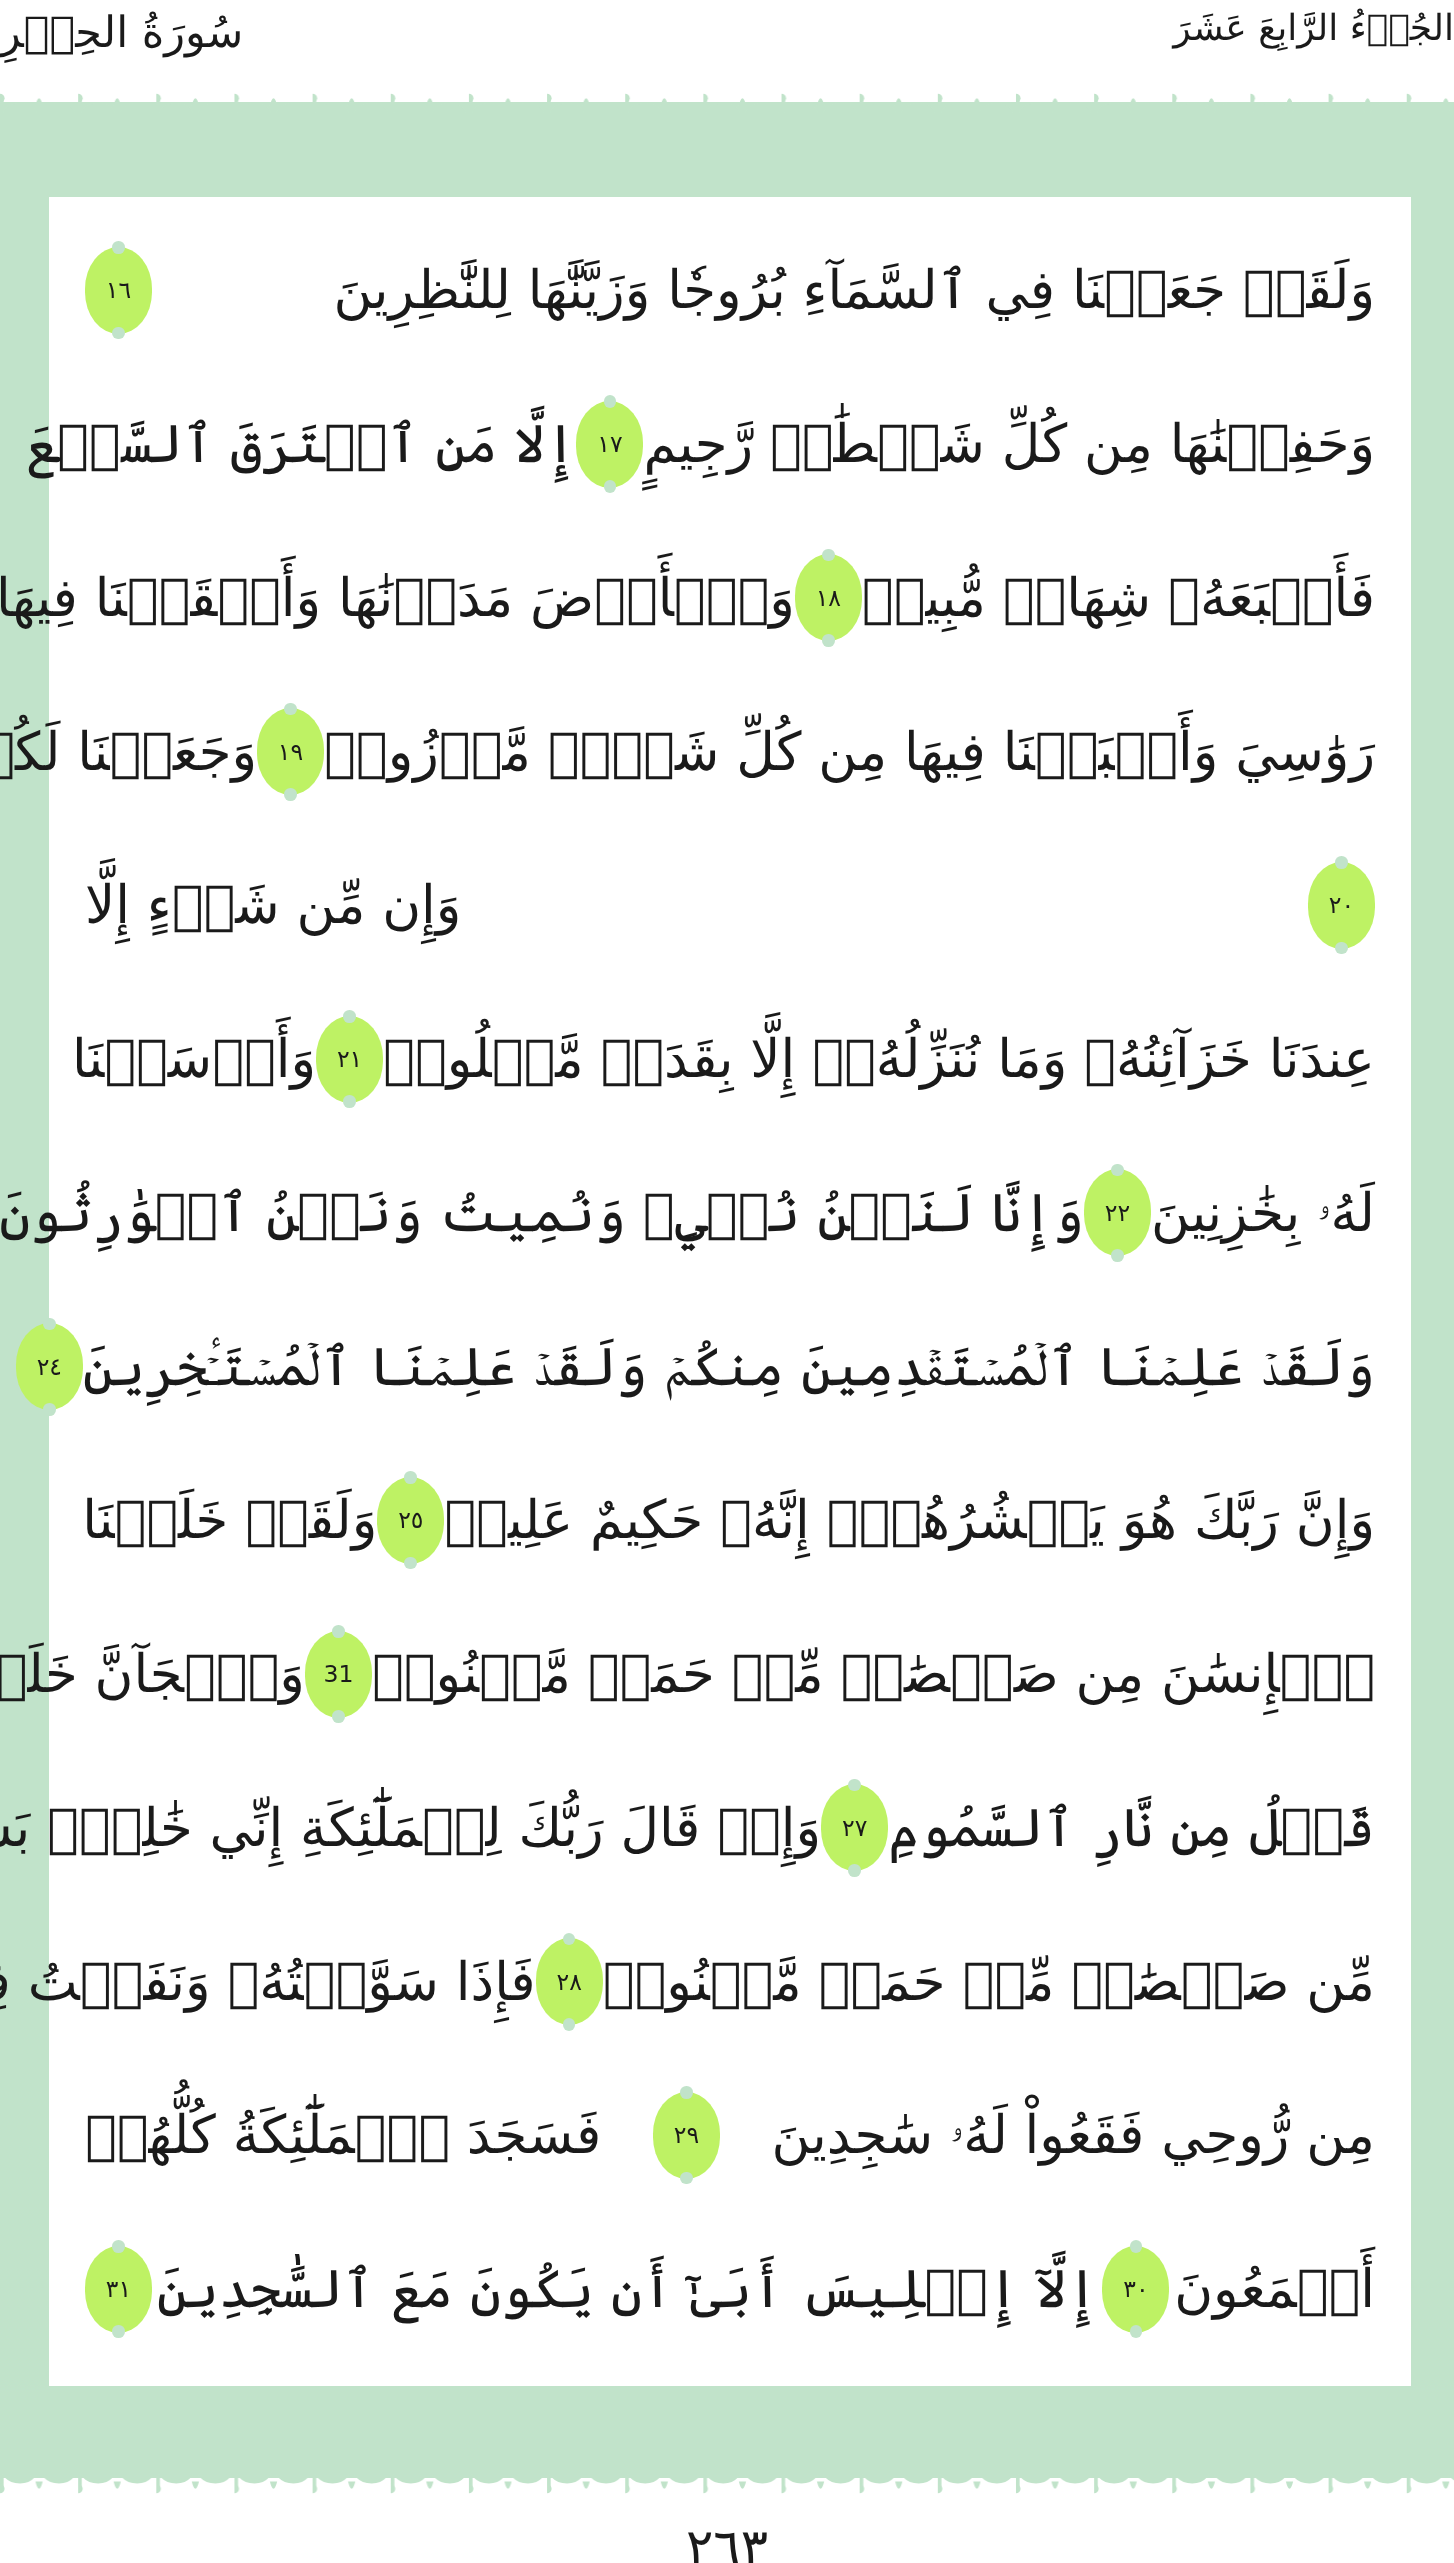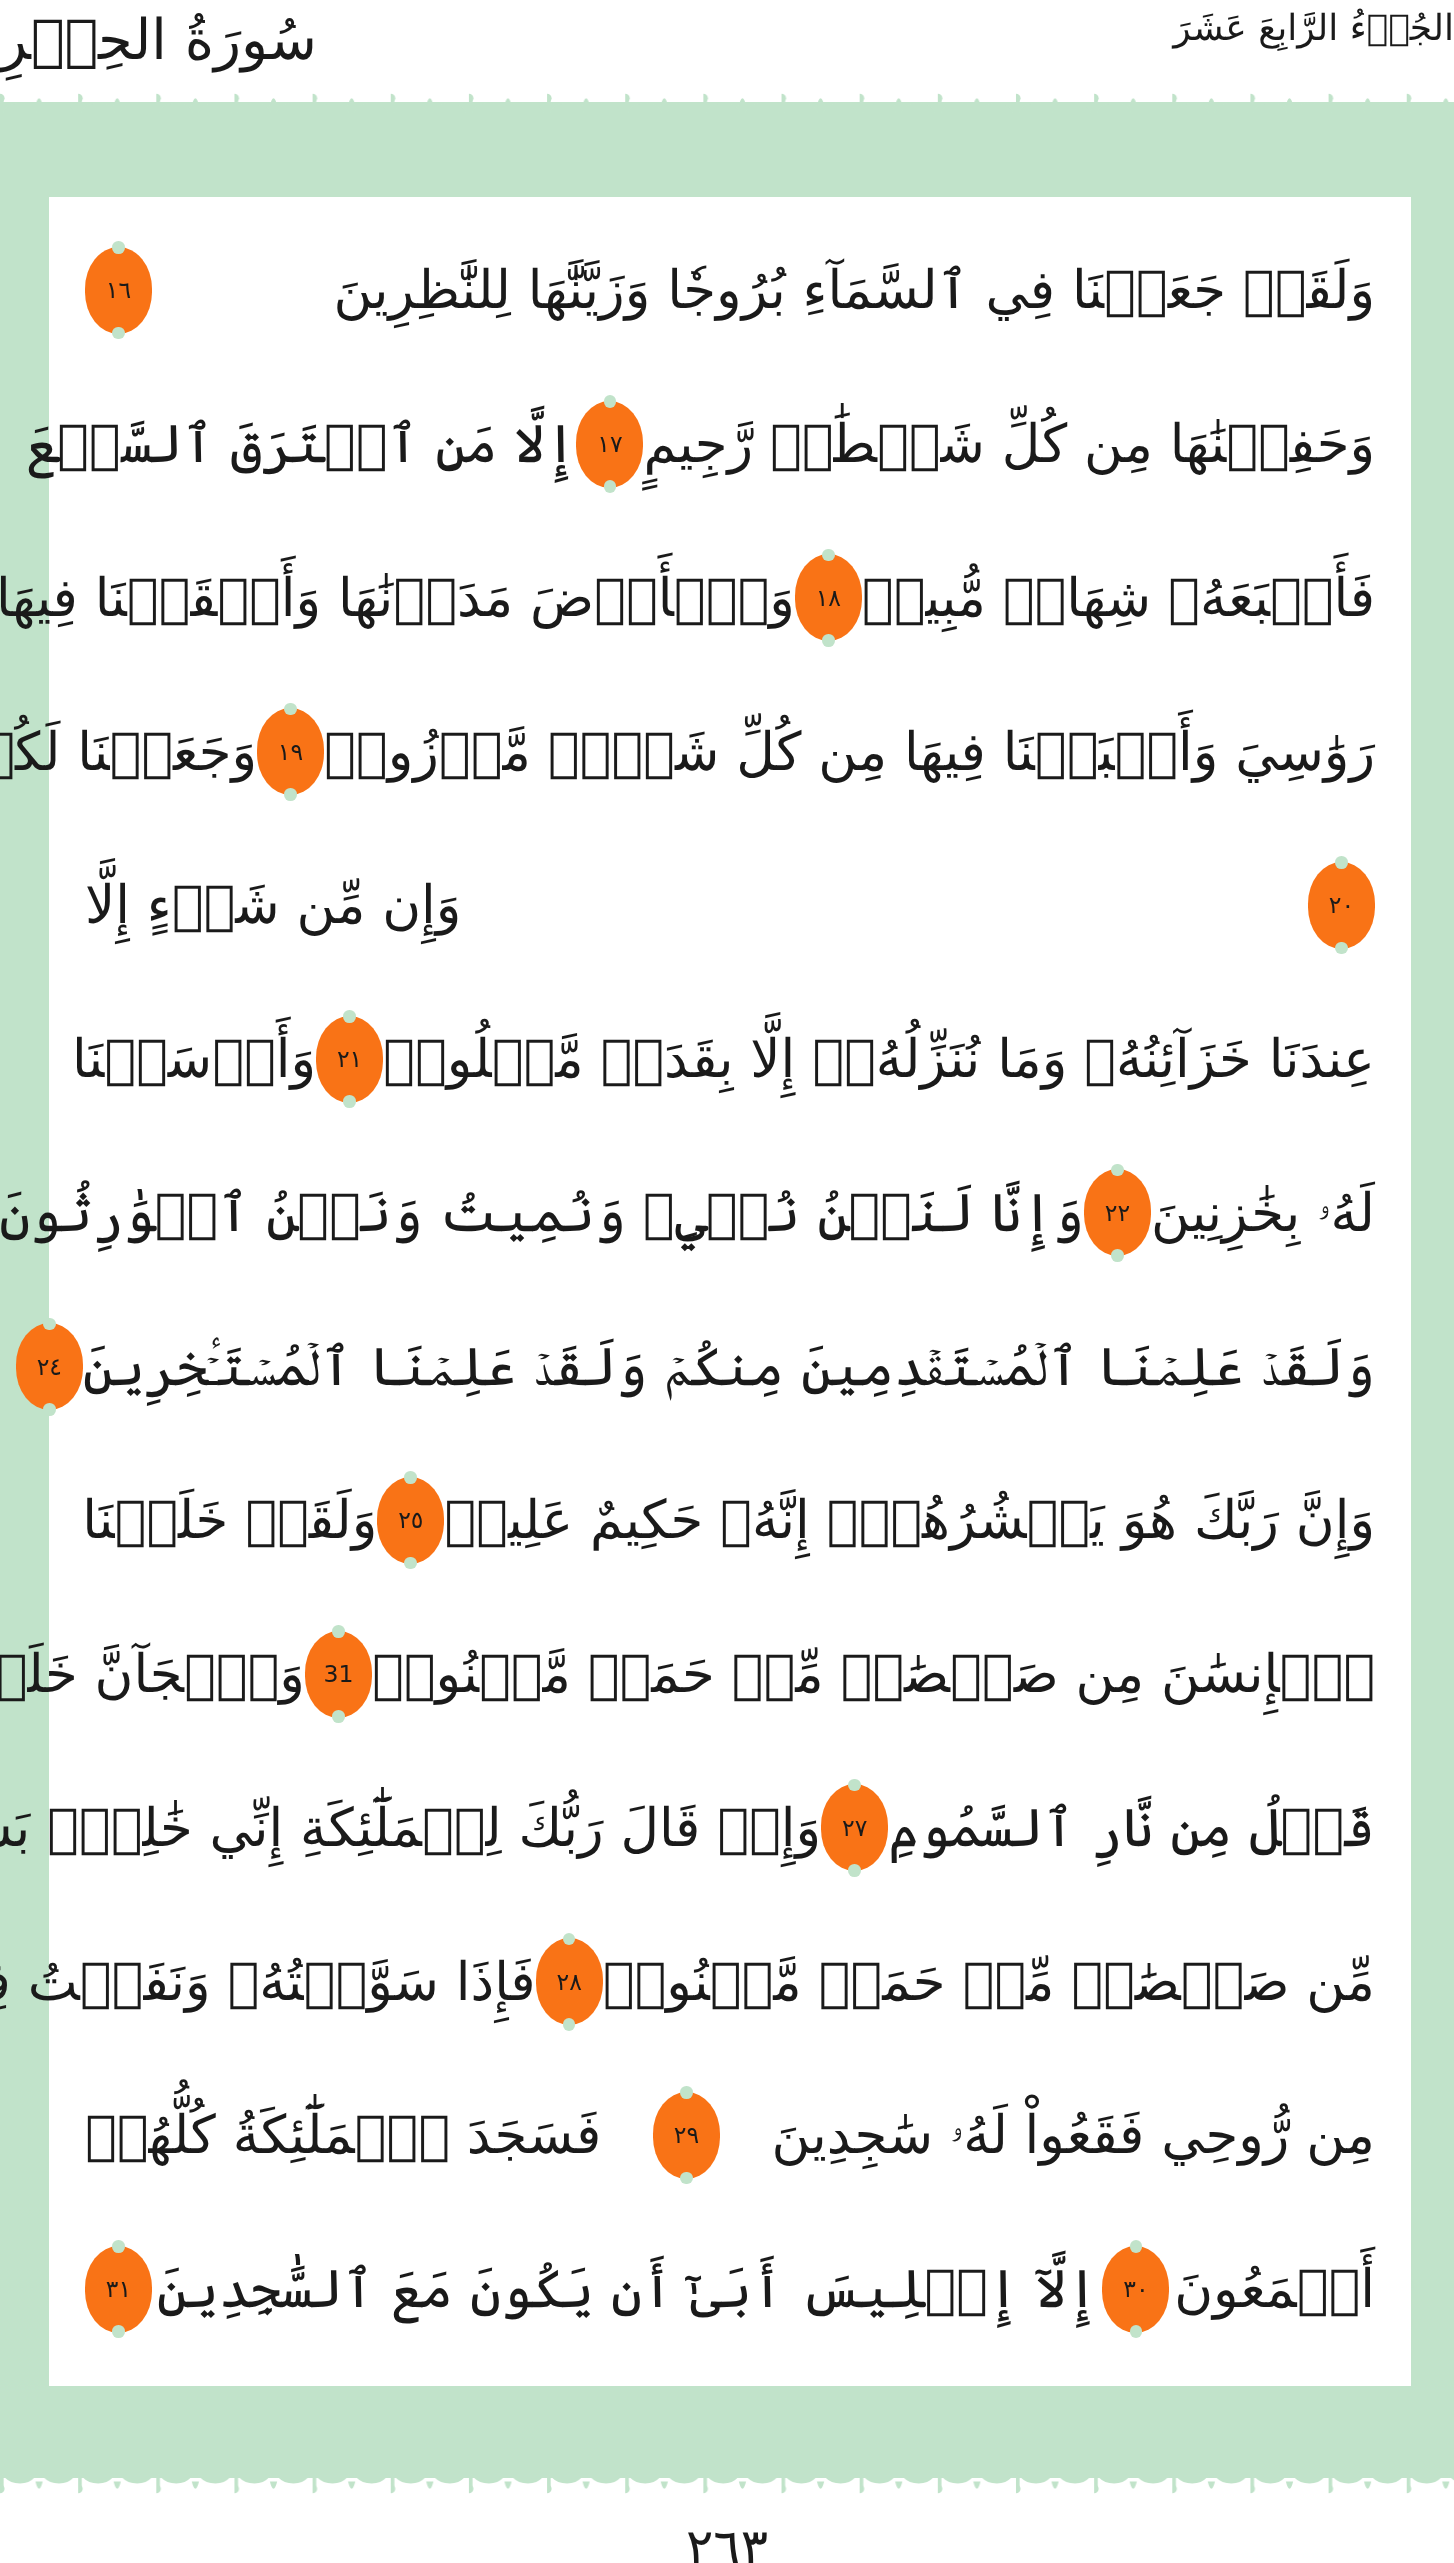--- a/index.html
+++ b/index.html
@@ -9,21 +9,21 @@
       position: relative;
       overflow: hidden;
       font-family: "DejaVu Serif", serif;
       color: #1a1a1a;
     }
     .header {
       position: absolute; left: 0; top: 0; width: 1454px; height: 86px;
     }
     .header-left {
       position: absolute; left: 0; top: 7.3px;
-      font-size: 56px; direction: rtl; white-space: nowrap;
+      font-size: 43px; direction: rtl; white-space: nowrap;
     }
     .header-right {
       position: absolute; right: 0; top: 7.3px;
       font-size: 36px; direction: rtl; white-space: nowrap;
     }
     .frame {
       position: absolute; left: 0; top: 91px; width: 1454px; height: 2400px;
     }
     .frame-bg {
       position: absolute; left: 0; top: 11px; width: 1454px; height: 2376px;
@@ -50,21 +50,21 @@
       font-size: 53px;
       line-height: 100px;
       height: 113px;
       white-space: nowrap;
       display: flex; flex-direction: row; justify-content: space-between; align-items: center;
     }
     .seg { display: inline-block; }
     .marker {
       display: inline-flex; align-items: center; justify-content: center;
       width: 67px; height: 87px;
-      background: #f97316;
+      background: #bef264;
       border-radius: 50% / 48%;
       font-size: 23.6px; color: #1a1a1a;
       font-family: "DejaVu Sans", sans-serif;
       position: relative;
       flex: 0 0 auto;
     }
     .marker::before, .marker::after {
       content: ""; position: absolute; left: 50%;
       width: 12.7px; height: 12.7px; margin-left: -6.4px;
       background: #c1e3ca; border-radius: 50%;

